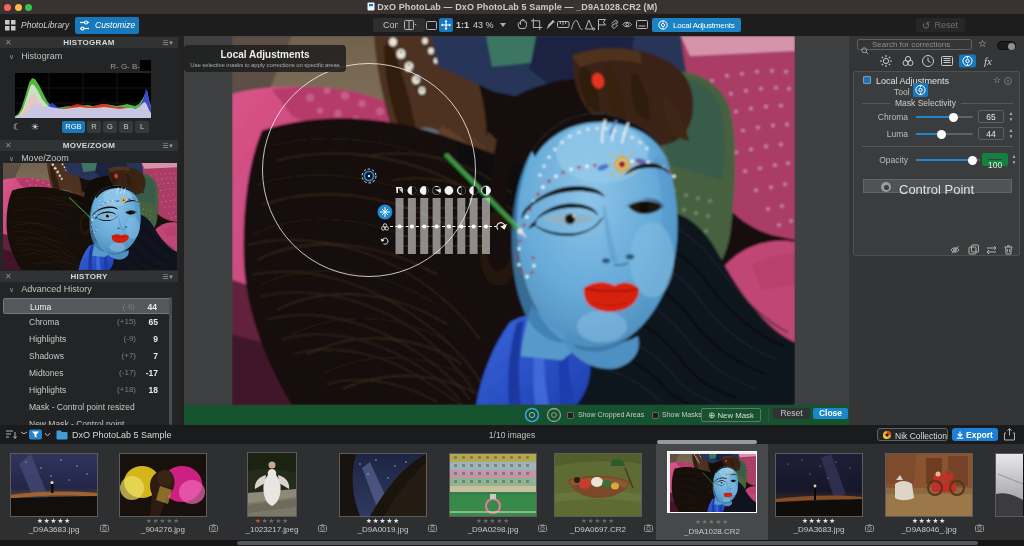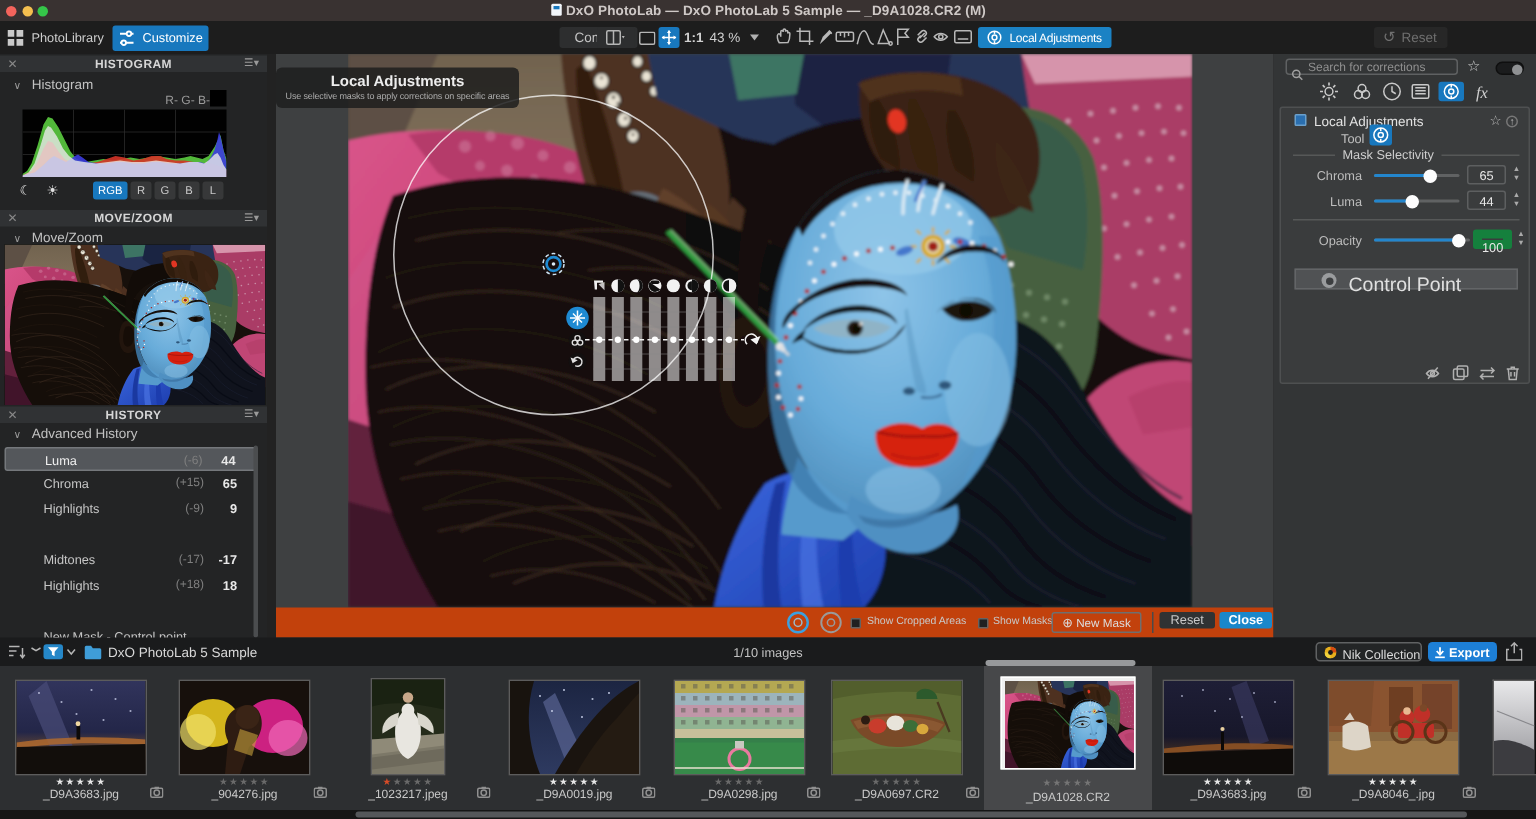--- a/index.html
+++ b/index.html
@@ -3,39 +3,39 @@
 *{margin:0;padding:0;box-sizing:border-box;}
 html,body{width:1024px;height:546px;overflow:hidden;background:#222;font-family:"Liberation Sans",sans-serif;}
 #app{position:absolute;top:0;left:0;width:1024px;height:444px;}
 .abs{position:absolute;}
 
 #titlebar{top:0;left:0;width:1024px;height:14px;background:#393231;}
 .tl{width:7px;height:7px;border-radius:50%;top:3.5px;}
 #title{top:2px;left:0;width:1024px;text-align:center;font-size:9px;font-weight:bold;color:#cfc9c7;letter-spacing:.1px;}
 
 #toolbar{top:14px;left:0;width:1024px;height:22px;background:#1d1d1d;}
-.tab{height:17px;top:2.5px;display:flex;align-items:center;font-size:8.5px;color:#cfcfcf;padding:0 4px;border-radius:2px;}
+.tab{height:17px;top:2.5px;display:flex;align-items:center;font-size:8.5px;color:#cfcfcf;padding:0 4px;border-radius:2px;font-style:italic;}
 #tabCustomize{background:#1878be;color:#fff;}
 .tbtn{height:14px;top:4px;background:#2d2e2f;border-radius:2px;display:flex;align-items:center;font-size:9px;color:#c4c4c4;padding:0 6px;}
 .ticon{color:#b5b5b5;font-size:10px;top:4px;height:14px;display:flex;align-items:center;justify-content:center;}
 
 #leftpanel{top:36px;left:0;width:178px;height:390px;background:#232425;}
 .phead{left:0;width:178px;height:11px;background:#303234;color:#d6d6d6;font-size:8px;font-weight:bold;text-align:center;line-height:11px;letter-spacing:.3px;}
 .phx{position:absolute;left:5px;top:0;color:#8a8a8a;font-size:8px;font-weight:normal;}
 .phm{position:absolute;right:5px;top:0;color:#9a9a9a;font-size:7px;font-weight:normal;}
 .prow{left:0;width:178px;color:#c2c2c2;font-size:9px;}
 .chev{color:#9a9a9a;font-size:7px;margin-right:7px;}
 
 .hrow{left:3px;width:169px;height:16px;color:#c6c6c6;font-size:8.5px;line-height:16px;}
 .hrow .lb{position:absolute;left:26px;}
 .hrow .gv{position:absolute;right:36px;color:#7f7f7f;font-size:8px;}
 .hrow .wv{position:absolute;right:14px;color:#e8e8e8;font-weight:bold;text-align:right;width:20px;}
 
 #canvas{top:36px;left:184px;width:665px;height:389px;background:#3e4041;}
-#cbottom{top:369px;left:0;width:665px;height:20px;background:#c2410c;}
+#cbottom{top:369px;left:0;width:665px;height:20px;background:#14532d;}
 .cbt{font-size:7px;color:#c8c8c8;}
 
 #rightpanel{top:36px;left:849px;width:175px;height:389px;background:#333536;}
 .rlbl{font-size:8.5px;color:#bdbdbd;}
 
 #filmbar{top:425px;left:0;width:1024px;height:19px;background:#1a1b1c;}
 #filmstrip{top:444px;left:0;width:1024px;height:96px;background:#2d2f31;}
 #fscroll{top:540px;left:0;width:1024px;height:6px;background:#161616;}
 .cell-label{position:absolute;font-size:8px;color:#c9c9c9;text-align:center;}
 .stars{position:absolute;font-size:6.5px;letter-spacing:1px;text-align:center;}
@@ -564,29 +564,37 @@
   <div class="abs hrow" style="top:278.4px;">
         <span class="lb">Chroma</span>
         <span class="gv">(+15)</span>
         <span class="wv">65</span>
       </div>
   <div class="abs hrow" style="top:295.3px;">
         <span class="lb">Highlights</span>
         <span class="gv">(-9)</span>
         <span class="wv">9</span>
       </div>
+  <div class="abs hrow" style="top:312.2px;">
+        <span class="lb">Shadows</span>
+        <span class="gv">(+7)</span>
+        <span class="wv">7</span>
+      </div>
   <div class="abs hrow" style="top:329.1px;">
         <span class="lb">Midtones</span>
         <span class="gv">(-17)</span>
         <span class="wv">-17</span>
       </div>
   <div class="abs hrow" style="top:346px;">
         <span class="lb">Highlights</span>
         <span class="gv">(+18)</span>
         <span class="wv">18</span>
+      </div>
+  <div class="abs hrow" style="top:362.9px;">
+        <span class="lb">Mask - Control point resized</span>
       </div>
   <div class="abs hrow" style="top:379.8px;">
         <span class="lb">New Mask - Control point</span>
       </div>
   <div class="abs" style="top:261px;left:169px;width:3px;height:128px;background:#4b4d4f;border-radius:2px;"></div>
 </div>
 
 <div class="abs" id="canvas">
   <div class="abs" style="top:0;left:48px;width:563px;height:369px;">
     <svg width="563" height="369" viewBox="0 0 563 371" preserveAspectRatio="none">

